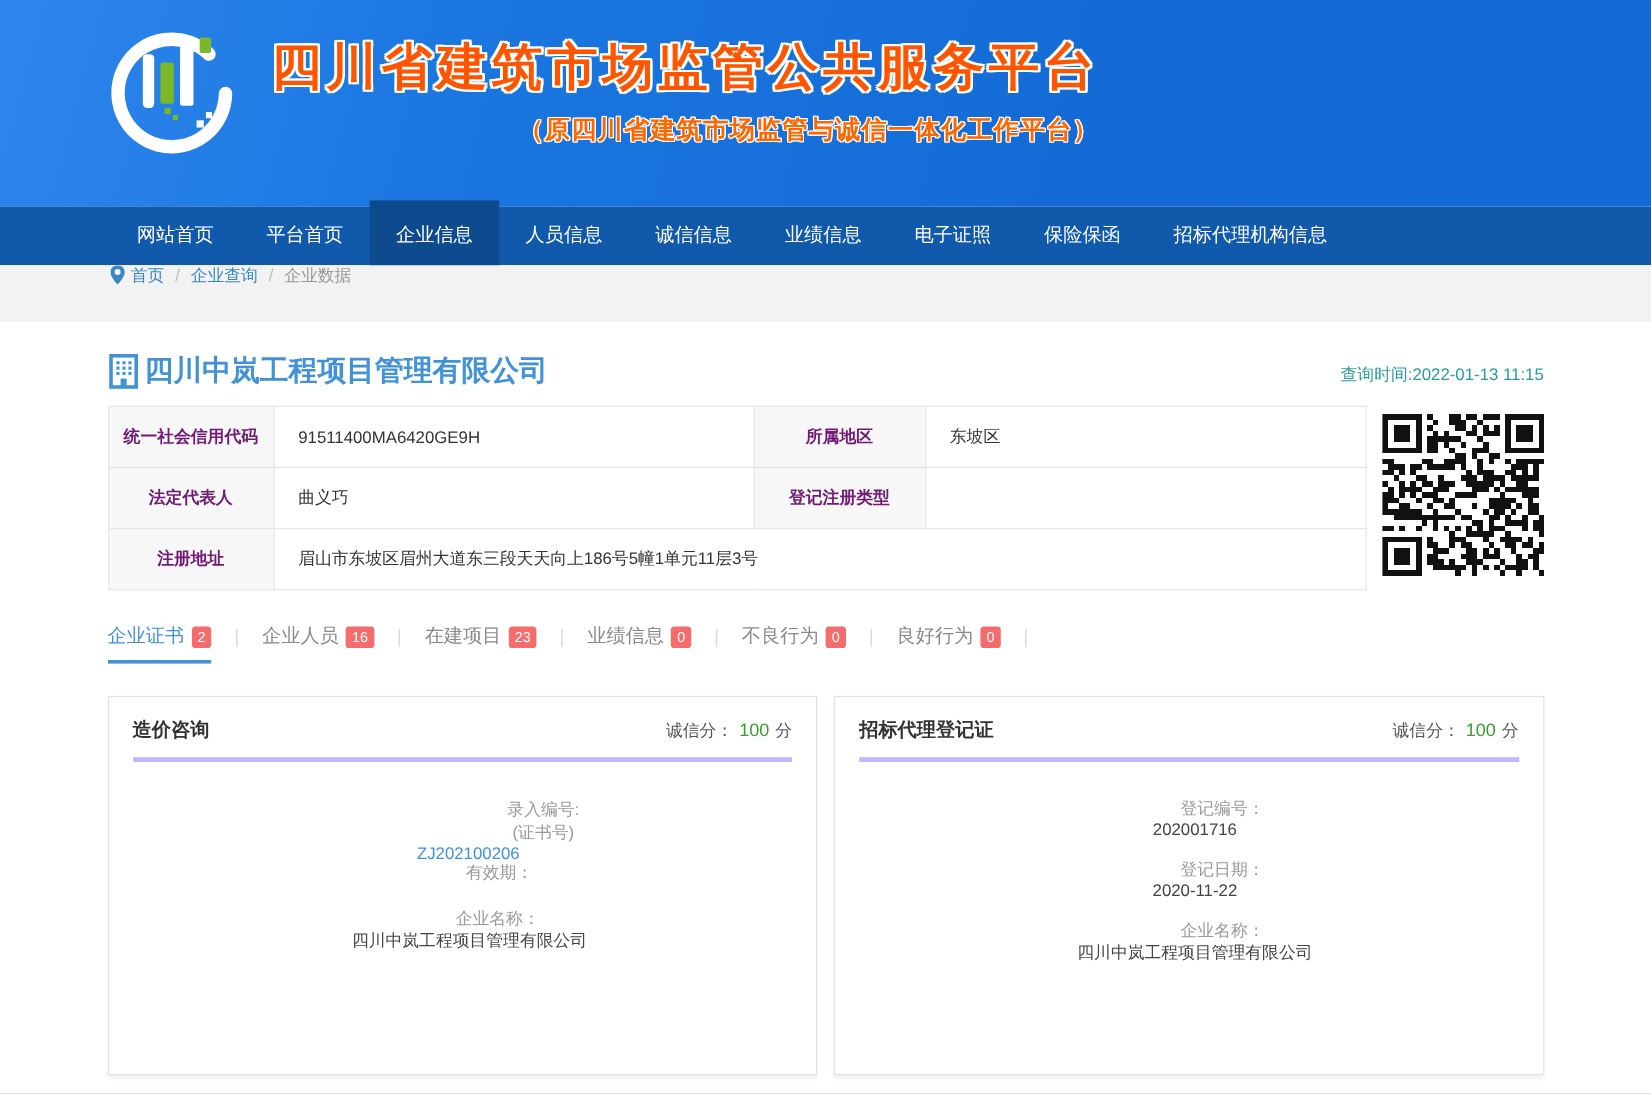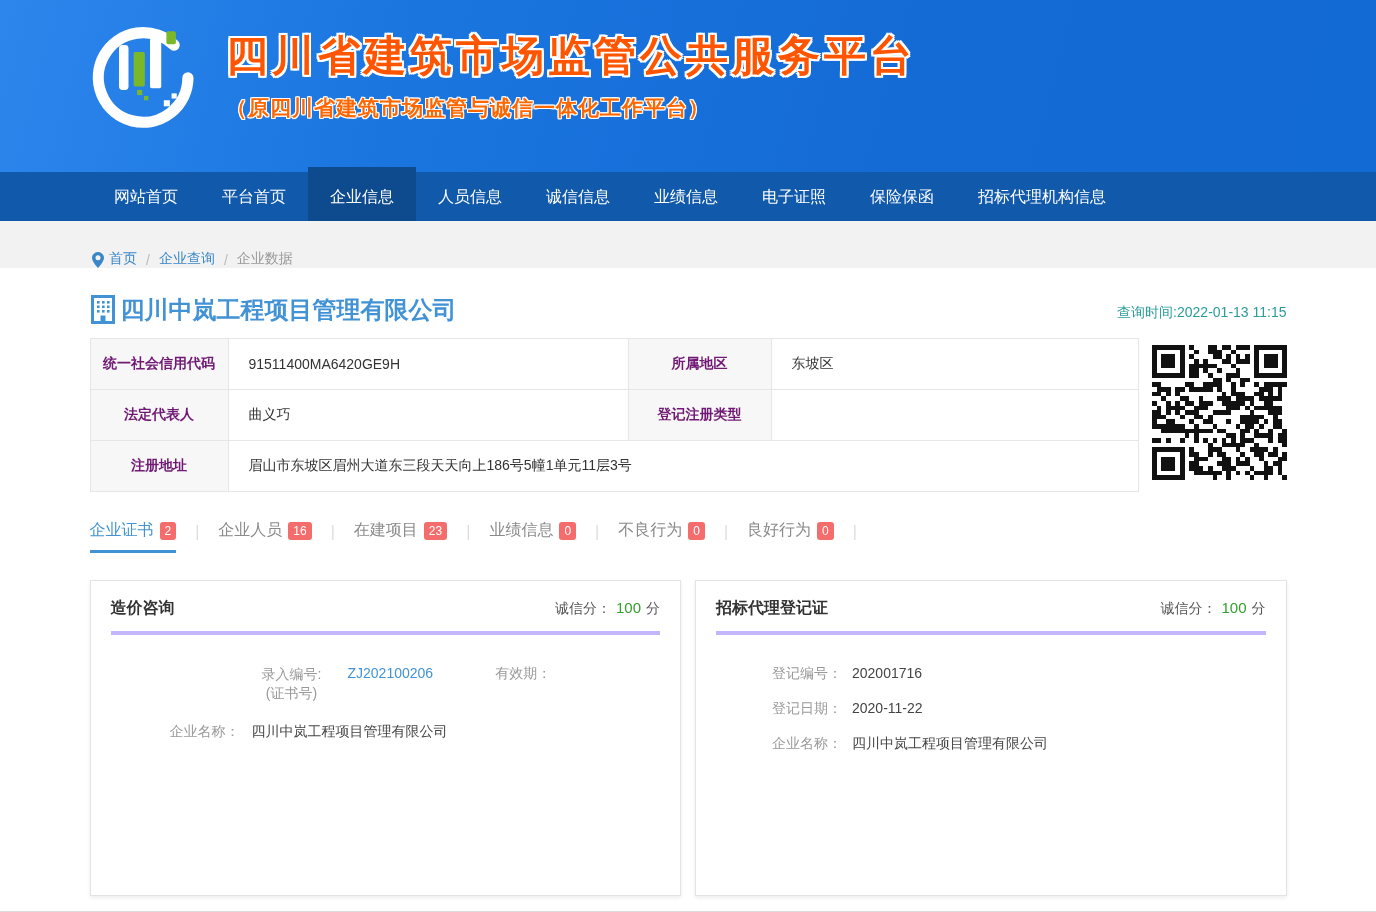--- a/index.html
+++ b/index.html
@@ -8,21 +8,21 @@
     width:1376px; min-height:912px;
     font-family:"Liberation Sans","DejaVu Sans",sans-serif;
     color:#333;
   }
   
   .header {
     height:172px;
     background:linear-gradient(105deg,#2c86ec 0%,#1b76e0 28%,#146bd6 65%,#126ad4 100%);
     overflow:hidden;
   }
-  .header-inner { display:flex; padding:14px 0 0 88px; }
+  .header-inner { display:flex; padding:14px 0 0 88px;text-align:right; }
   .logo svg { width:112px; height:126px; display:block; }
   .titles { margin-left:26px; padding-top:14px; }
   .main-title {
     font-size:42px; font-weight:bold; color:#ff5500; letter-spacing:4px;
     text-shadow:-2px -2px 0 #fff,2px -2px 0 #fff,-2px 2px 0 #fff,2px 2px 0 #fff,
                  0 -2px 0 #fff,0 2px 0 #fff,-2px 0 0 #fff,2px 0 0 #fff;
   }
   .sub-title {
     margin-top:10px; font-size:21px; font-weight:bold; color:#ff6600; letter-spacing:1px;
     text-shadow:-1px -1px 0 #fff,1px -1px 0 #fff,-1px 1px 0 #fff,1px 1px 0 #fff,
@@ -30,21 +30,21 @@
   }
   
   .nav { background:#1159ab; height:49px; display:flex; padding-left:92px; }
   .nav-item {
     color:#fff; font-size:16px; line-height:49px; padding:0 22px;
     cursor:pointer; white-space:nowrap;
   }
   .nav-item.active { background:#0d4a8e; margin-top:-5px; padding-top:5px; }
   
   .breadcrumb {
-    background:#f2f2f2; height:47px; display:flex; align-items:flex-end;
+    background:#f2f2f2; height:47px; display:flex; align-items:flex-start;
     padding-left:92px; font-size:14px;
   }
   .breadcrumb .pin { margin-right:5px; display:flex; }
   .bc-link { color:#3a87c8; cursor:pointer; }
   .bc-current { color:#999; }
   .bc-sep { color:#bbb; margin:0 9px; }
   
   .container { width:1197px; margin:0 auto; }
   .title-row { display:flex; align-items:flex-end; margin-top:26px; }
   .building { margin-right:4px; display:flex; }
@@ -77,21 +77,21 @@
     box-shadow:0 2px 4px rgba(0,0,0,0.07);
   }
   .card-head {
     display:flex; justify-content:space-between; align-items:center;
     margin:0 20px; padding:17px 0 12px; border-bottom:4px solid #c4b5fd;
   }
   .card-title { font-size:16px; font-weight:bold; color:#333; }
   .score { font-size:14px; color:#555; }
   .score .num { color:#33a02c; margin:0 5px; font-size:15px; }
   .card-body { padding:30px 20px 0; font-size:14px; }
-  .frow { display:flex; margin-bottom:20px; }
+  .frow { display:flex; align-items:center; margin-bottom:20px;flex-direction:column; }
   .flabel { color:#999; }
   .lbl-stack { margin-left:135px; width:92px; text-align:center; color:#999; line-height:19px; }
   .link { color:#4293d5; cursor:pointer; }
   .side-label { color:#999; margin-left:62px; }
   .lc-name-label { margin-left:55px; width:74px; text-align:right; }
   .lc-name-value { margin-left:12px; color:#444; }
   .rc-label { margin-left:48px; width:78px; text-align:right; }
   .rc-value { margin-left:10px; color:#444; }
   .rc-row { margin-bottom:17px; }
   

